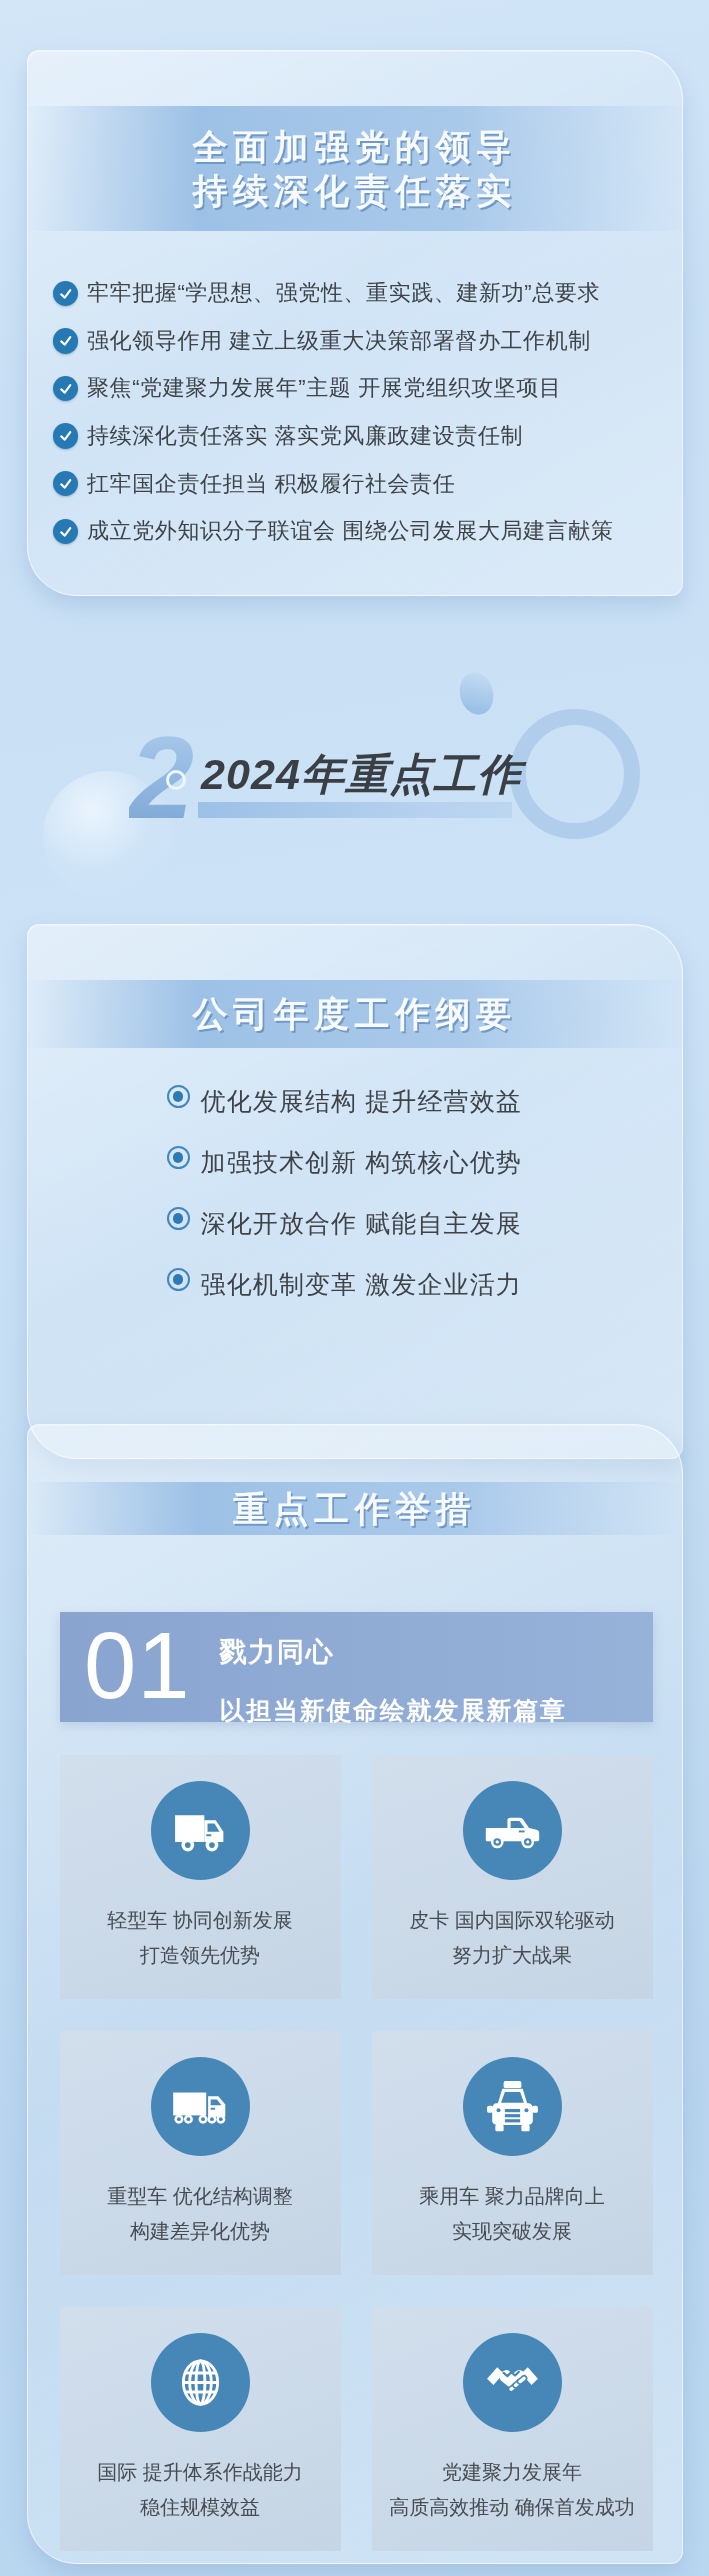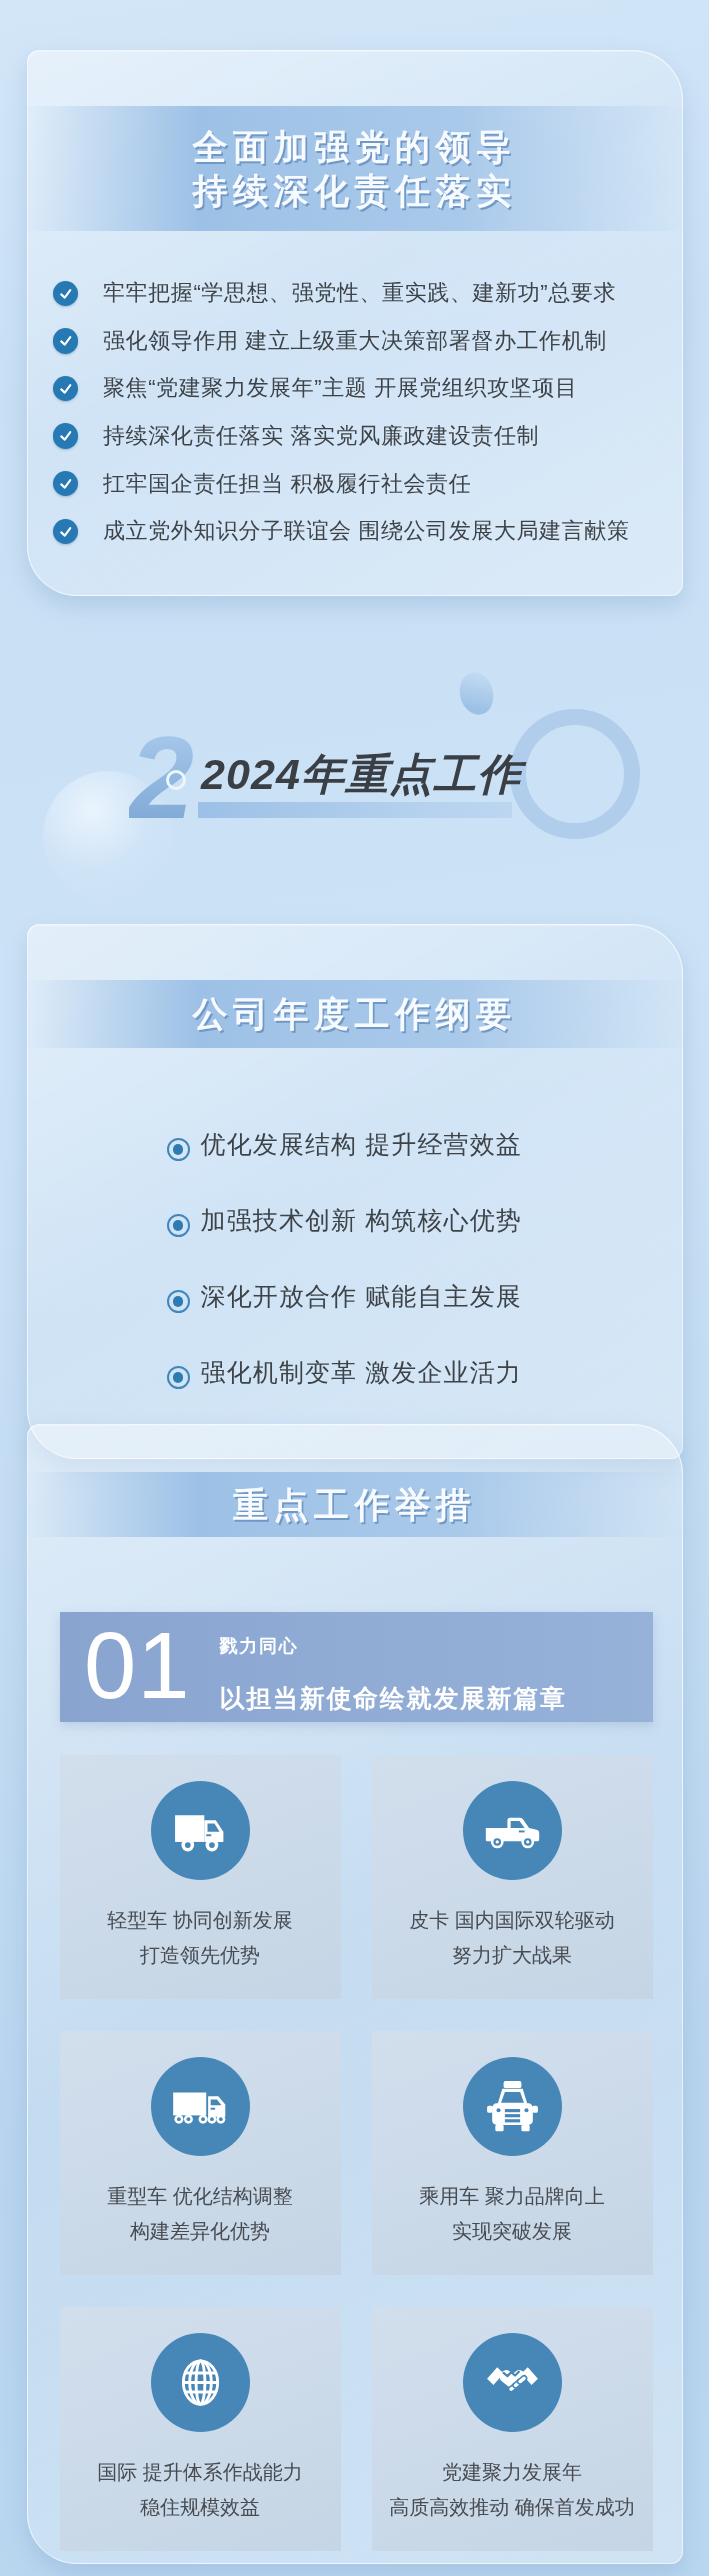--- a/index.html
+++ b/index.html
@@ -21,29 +21,29 @@
   #card1 { top:50px;  height:546px; }
   #card2 { top:924px; height:535px; }
   #card3 { top:1424px; height:1140px; }
   .band {
     position:absolute; left:-1.1px; right:-1.1px;
     background:linear-gradient(90deg, rgba(194,218,242,0.05) 0%, #9dc1e6 26%, #a9c9ea 66%, rgba(200,223,245,0.12) 100%);
     display:flex; flex-direction:column; align-items:center; justify-content:center;
   }
   #band1 { top:55px; height:125px; }
   #band2 { top:55px;  height:68px; }
-  #band3 { top:47px; height:65px; }
+  #band3 { top:57px; height:53px; }
   .band-title {
     font-size:35px; font-weight:700; color:#f7fbff; letter-spacing:5.5px;
     line-height:44px; text-shadow:1.7px 2.2px 0 rgba(104,145,191,0.85);
     white-space:nowrap;
   }
   
   .checklist { position:absolute; left:25px; top:229px; list-style:none; }
-  .checklist li { display:flex; align-items:center; height:26.6px; margin-bottom:21px;gap:16px; }
+  .checklist li { display:flex; align-items:center; height:26.6px; margin-bottom:21px; }
   .check-badge {
     flex:none; width:25.5px; height:25.5px; border-radius:50%; background:#2679b2;
     display:flex; align-items:center; justify-content:center; margin-right:8.9px;
     box-shadow:0 1.1px 2.2px rgba(40,90,140,0.3);
   }
   .check-badge svg { width:15.5px; height:15.5px; }
   .check-text { font-size:22px; font-weight:500; color:#3e4348; letter-spacing:0.6px; white-space:nowrap; }
   
   .deco-blob { position:absolute; left:43px; top:771px; width:130px; height:130px; border-radius:50%;
     background:radial-gradient(circle at 38% 30%, #eaf4fd 0%, #d0e4f7 48%, rgba(206,227,246,0) 78%); z-index:0; }
@@ -56,33 +56,33 @@
   .deco-ring-dot { position:absolute; left:166px; top:770px; width:20px; height:20px;
     border:3.9px solid #edf5fd; border-radius:50%; z-index:2; }
   .year-bar { position:absolute; left:198px; top:802px; width:314px; height:16px;
     background:linear-gradient(90deg,#9cc0e6,#b6d2ee 75%,#bcd6f0); z-index:1; }
   .deco-big-ring { position:absolute; left:510px; top:709px; width:130px; height:130px;
     border:16px solid #abc9ea; border-radius:50%; opacity:0.85; z-index:2; }
   .year-heading { position:absolute; left:201px; top:746px; font-size:43px; font-style:italic;
     font-weight:800; color:#3a3f45; letter-spacing:1.1px; z-index:3; white-space:nowrap; }
   
   .outline-list { position:absolute; left:139px; top:160px; list-style:none; }
-  .outline-list li { display:flex; align-items:flex-end; height:28px; margin-bottom:33px;margin-top:48px; }
+  .outline-list li { display:flex; align-items:flex-start; height:28px; margin-bottom:33px; }
   .bullseye { flex:none; width:23px; height:23px; border:2.2px solid #4187bd; border-radius:50%;
     display:flex; align-items:center; justify-content:center; margin-right:11px; }
   .bullseye i { display:block; width:10.5px; height:10.5px; border-radius:50%; background:#2e7ab2; }
   .outline-text { font-size:25px; font-weight:500; color:#3e4348; letter-spacing:1.1px; white-space:nowrap; }
   
   .num-banner { position:absolute; left:32px; top:187px; width:593px; height:110px;
     background:linear-gradient(90deg,#89a4cf 0%,#97b2d9 100%);
     box-shadow:0 4.4px 10px rgba(110,140,185,0.25); }
   .banner-num { position:absolute; left:24.4px; top:8.9px; font-size:94px; line-height:90px;
     color:#ffffff; font-weight:400; letter-spacing:1.1px; }
   .banner-text { position:absolute; left:160px; top:22px; color:#ffffff; }
-  .banner-line1 { font-size:18px; font-weight:700; letter-spacing:1.7px; }
+  .banner-line1 { font-size:27px; font-weight:700; letter-spacing:1.7px; }
   .banner-line2 { font-size:25px; font-weight:700; letter-spacing:1.7px; margin-top:24px; white-space:nowrap; }
   .vcard { position:absolute; width:281px; height:244px;
     background:linear-gradient(160deg,#d1dfed 0%,#c6d5e5 100%); }
   .vcard.c0 { left:32px;  top:330px; }
   .vcard.c1 { left:344px; top:330px; }
   .vcard.c2 { left:32px;  top:606px; }
   .vcard.c3 { left:344px; top:606px; }
   .vcard.c4 { left:32px;  top:882px; }
   .vcard.c5 { left:344px; top:882px; }
   .vcircle { position:absolute; left:91px; top:25.5px; width:99px; height:99px; border-radius:50%;

